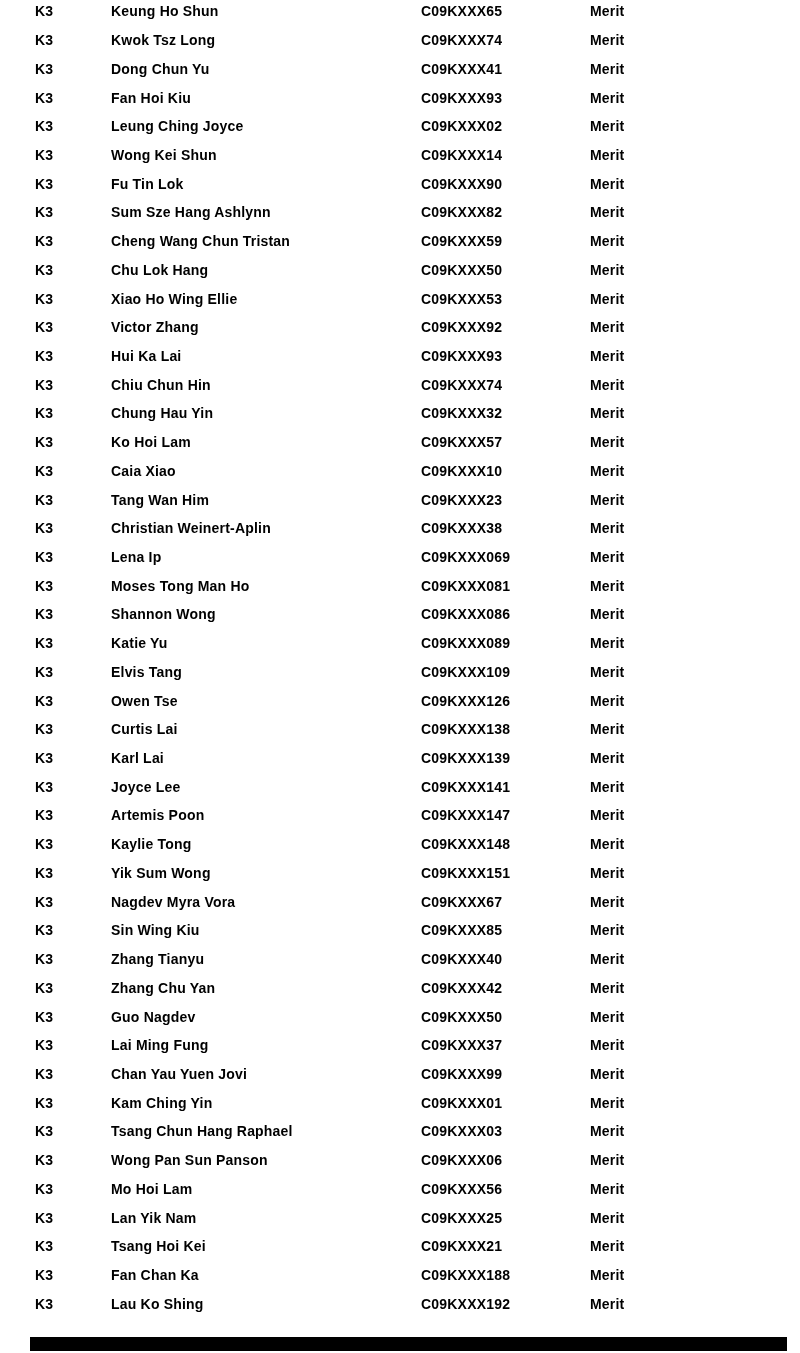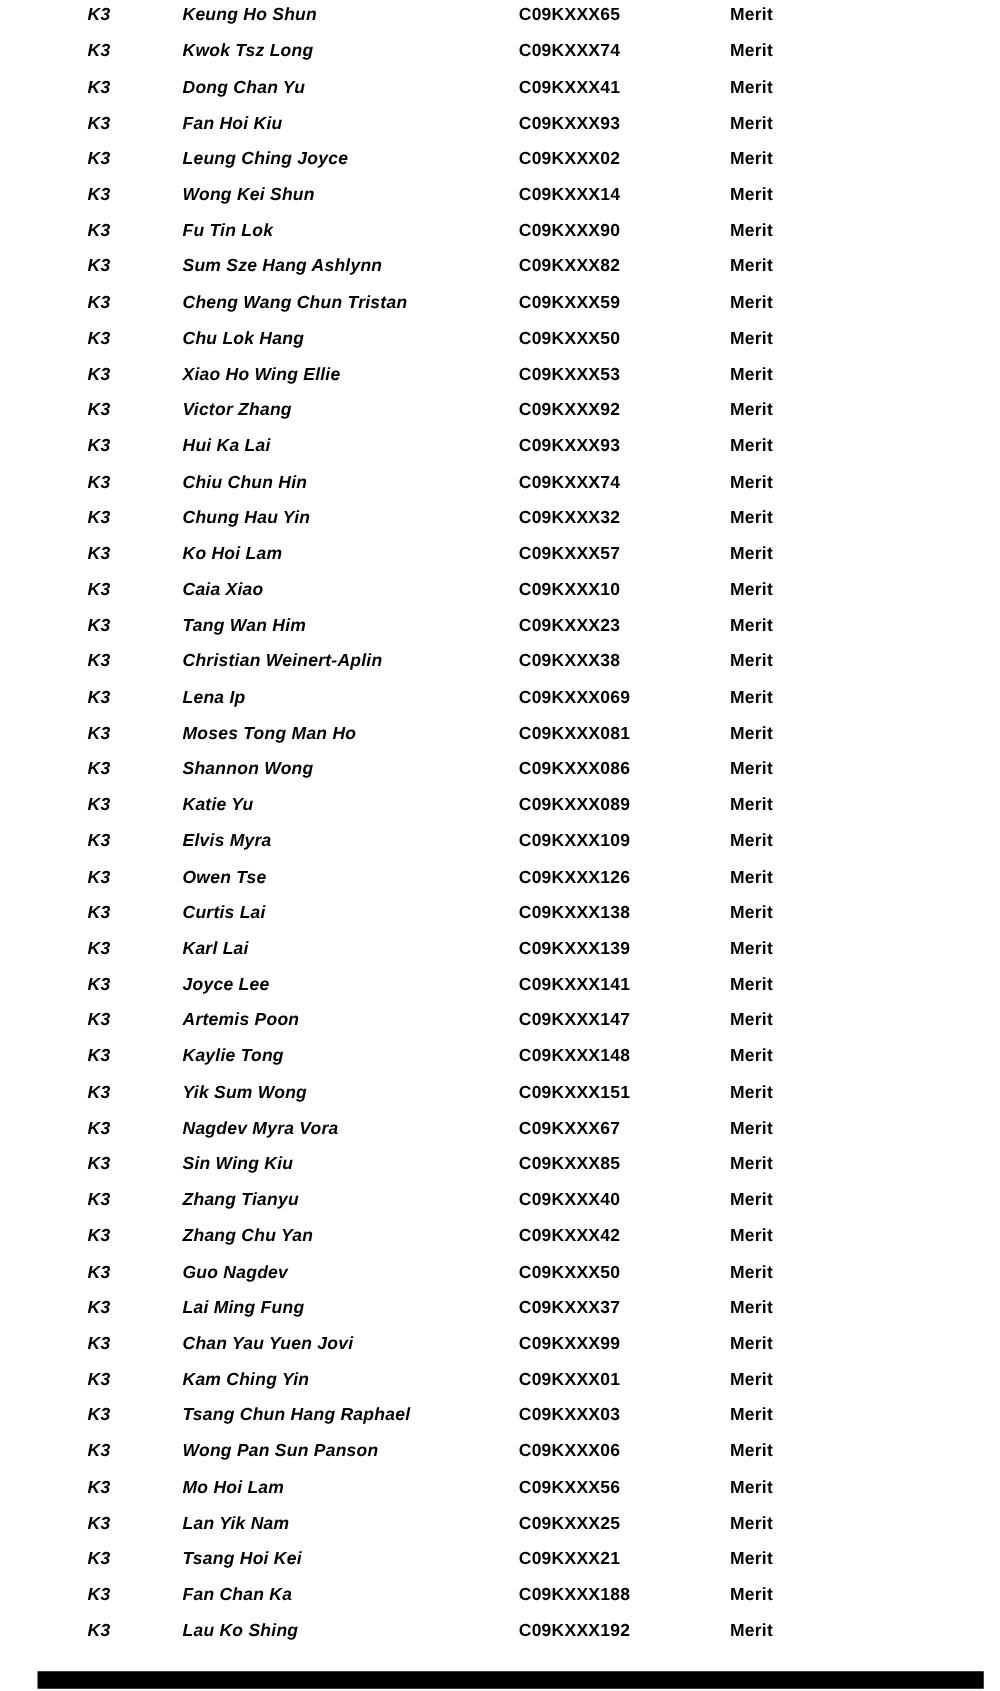--- a/index.html
+++ b/index.html
@@ -25,23 +25,23 @@
   }
   .row {
     display: flex;
     align-items: center;
     height: 28.73px;
     font-size: 14px;
     letter-spacing: 0.2px;
     white-space: nowrap;
   }
   .c { display: block; }
-  .c.grade { width: 76px;  padding-left: 70px; box-sizing: content-box; font-style: italic; }
-  .c.name  { width: 269px; font-style: italic; }
-  .c.sid   { width: 169px; }
+  .c.grade { width: 76px;  padding-left: 35px; box-sizing: content-box; }
+  .c.name  { width: 298px; }
+  .c.sid   { width: 169px; margin-left: 12px; }
   .c.award { flex: 1; }
   .footer-bar {
     position: absolute;
     top: 1337px;
     left: 30px;
     width: 757px;
     height: 14px;
     background: #000000;
   }
 </style>
@@ -60,21 +60,21 @@
 
     <div class="row">
       <span class="c grade">K3</span>
       <span class="c name">Kwok Tsz Long</span>
       <span class="c sid">C09KXXX74</span>
       <span class="c award">Merit</span>
     </div>
 
     <div class="row">
       <span class="c grade">K3</span>
-      <span class="c name">Dong Chan Yu</span>
+      <span class="c name">Dong Chun Yu</span>
       <span class="c sid">C09KXXX41</span>
       <span class="c award">Merit</span>
     </div>
 
     <div class="row">
       <span class="c grade">K3</span>
       <span class="c name">Fan Hoi Kiu</span>
       <span class="c sid">C09KXXX93</span>
       <span class="c award">Merit</span>
     </div>
@@ -207,21 +207,21 @@
 
     <div class="row">
       <span class="c grade">K3</span>
       <span class="c name">Katie Yu</span>
       <span class="c sid">C09KXXX089</span>
       <span class="c award">Merit</span>
     </div>
 
     <div class="row">
       <span class="c grade">K3</span>
-      <span class="c name">Elvis Myra</span>
+      <span class="c name">Elvis Tang</span>
       <span class="c sid">C09KXXX109</span>
       <span class="c award">Merit</span>
     </div>
 
     <div class="row">
       <span class="c grade">K3</span>
       <span class="c name">Owen Tse</span>
       <span class="c sid">C09KXXX126</span>
       <span class="c award">Merit</span>
     </div>

